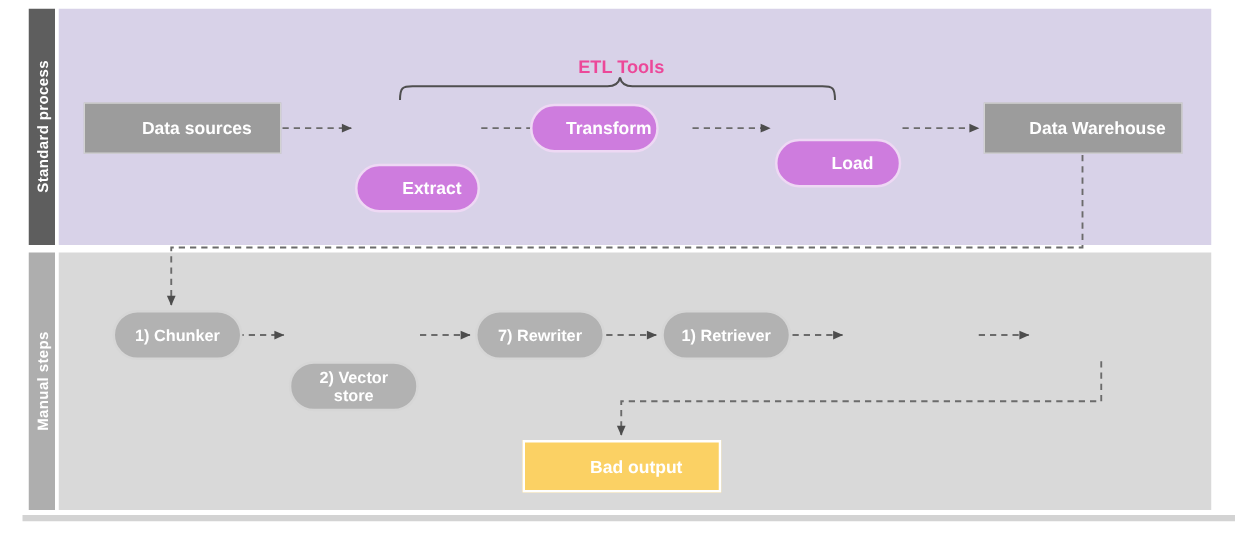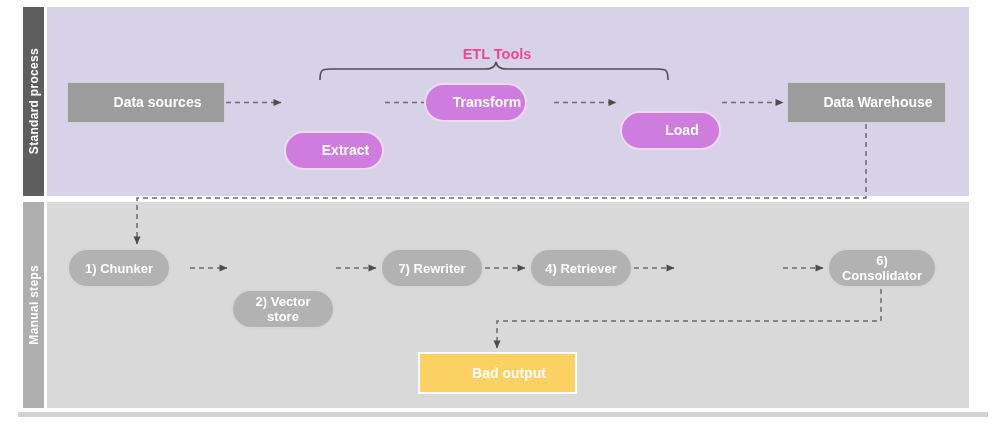--- a/index.html
+++ b/index.html
@@ -74,21 +74,21 @@
     border: 2px solid #ffffff;
     font-size: 14px;
   }
 
   #n-data-sources   { left: 67px;  top: 82px;  width: 158px; height: 41px; }
   #n-extract        { left: 284px; top: 83px;  width: 100px; height: 39px; margin-top: 48px; }
   #n-transform      { left: 424px; top: 83px;  width: 103px; height: 39px; }
   #n-load           { left: 620px; top: 83px;  width: 101px; height: 39px; margin-top: 28px; }
   #n-data-warehouse { left: 787px; top: 82px;  width: 159px; height: 41px; }
 
-  #n-chunker        { left: 67px;  top: 248px; width: 104px; height: 40px; }
+  #n-chunker        { left: 90px;  top: 248px; width: 104px; height: 40px; }
   #n-vector-store   { left: 231px; top: 248px; width: 104px; height: 40px; margin-top: 41px; }
   #n-rewriter       { left: 380px; top: 248px; width: 104px; height: 40px; }
   #n-retriever      { left: 529px; top: 248px; width: 104px; height: 40px; }
   #n-reranker       { left: 678px; top: 248px; width: 104px; height: 40px; }
   #n-consolidator   { left: 827px; top: 248px; width: 110px; height: 40px; }
 
   #n-bad-output     { left: 418px; top: 352px; width: 159px; height: 42px; text-align: right; }
 
   
   .etl-tools-label {
@@ -157,18 +157,17 @@
 
   <div id="n-data-sources" class="node rect-gray">Data sources</div>
   <div id="n-extract" class="node pill-purple">Extract</div>
   <div id="n-transform" class="node pill-purple">Transform</div>
   <div id="n-load" class="node pill-purple">Load</div>
   <div id="n-data-warehouse" class="node rect-gray">Data Warehouse</div>
 
   <div id="n-chunker" class="node pill-gray">1) Chunker</div>
   <div id="n-vector-store" class="node pill-gray">2) Vector store</div>
   <div id="n-rewriter" class="node pill-gray">7) Rewriter</div>
-  <div id="n-retriever" class="node pill-gray">4) Retriever</div>
-  <div id="n-consolidator" class="node pill-gray">6) Consolidator</div>
+  <div id="n-retriever" class="node pill-gray">1) Retriever</div>
 
   <div id="n-bad-output" class="node rect-yellow">Bad output</div>
 
 </div>
 
 </body></html>

